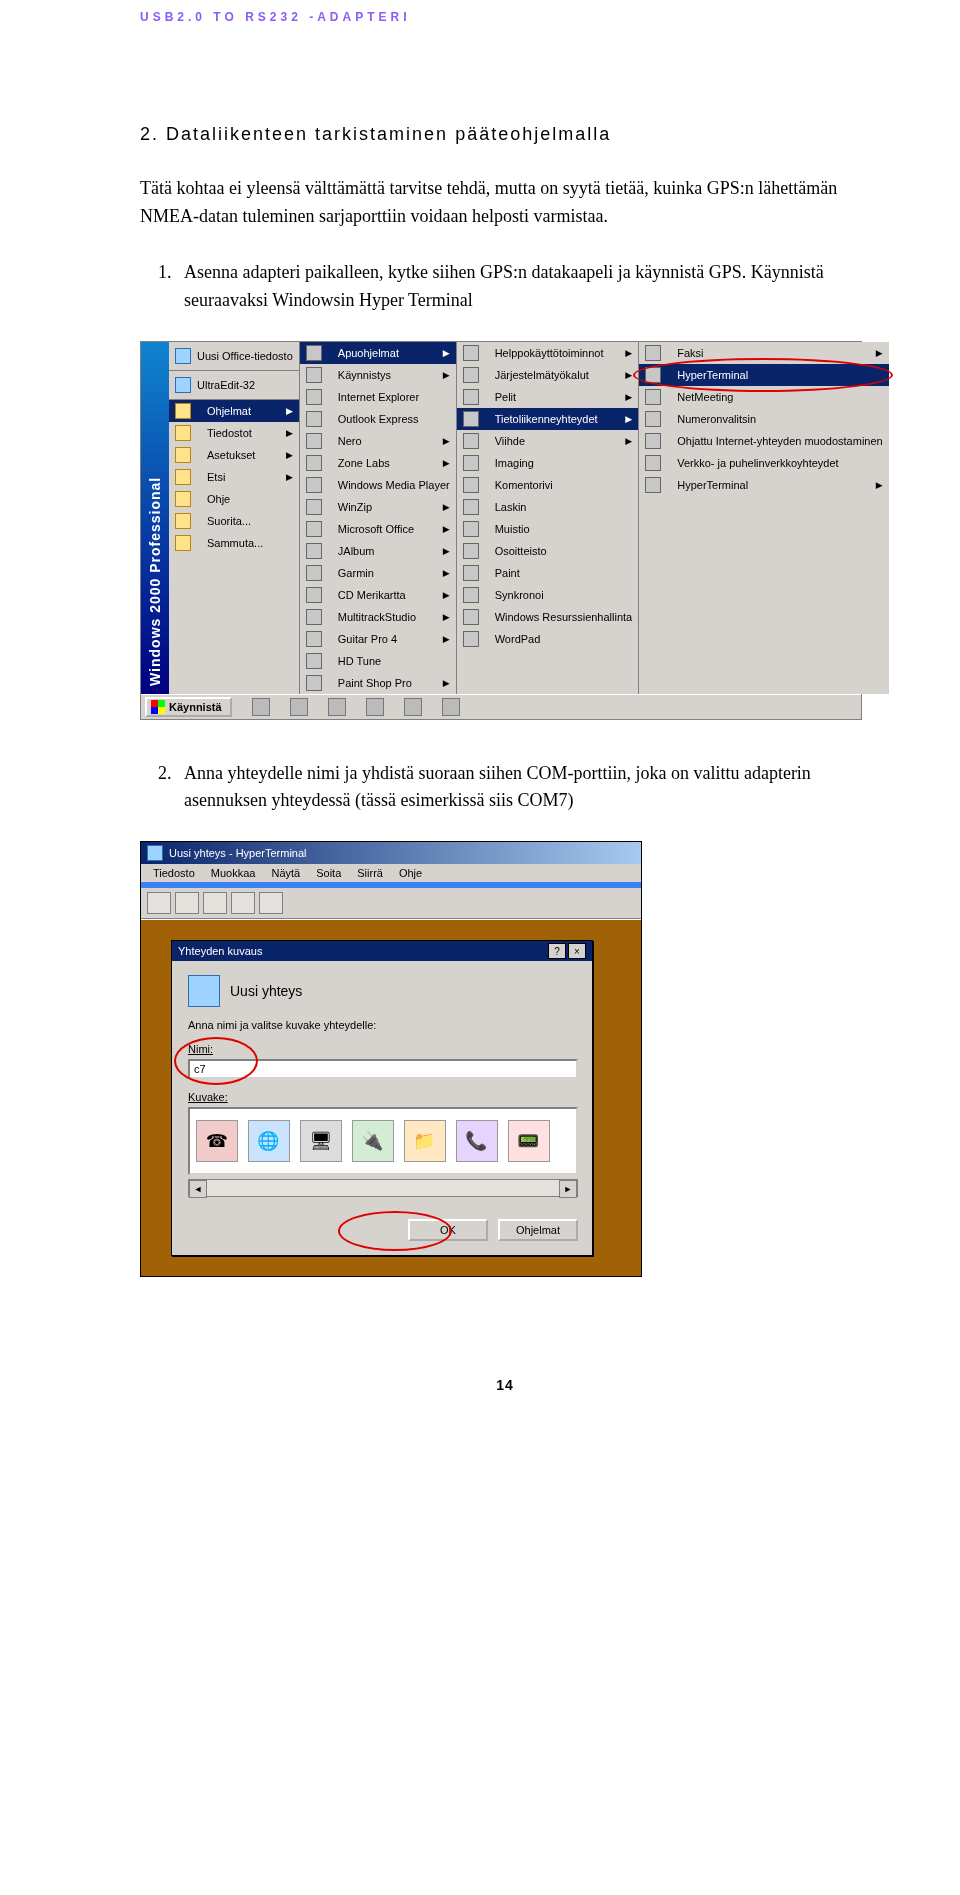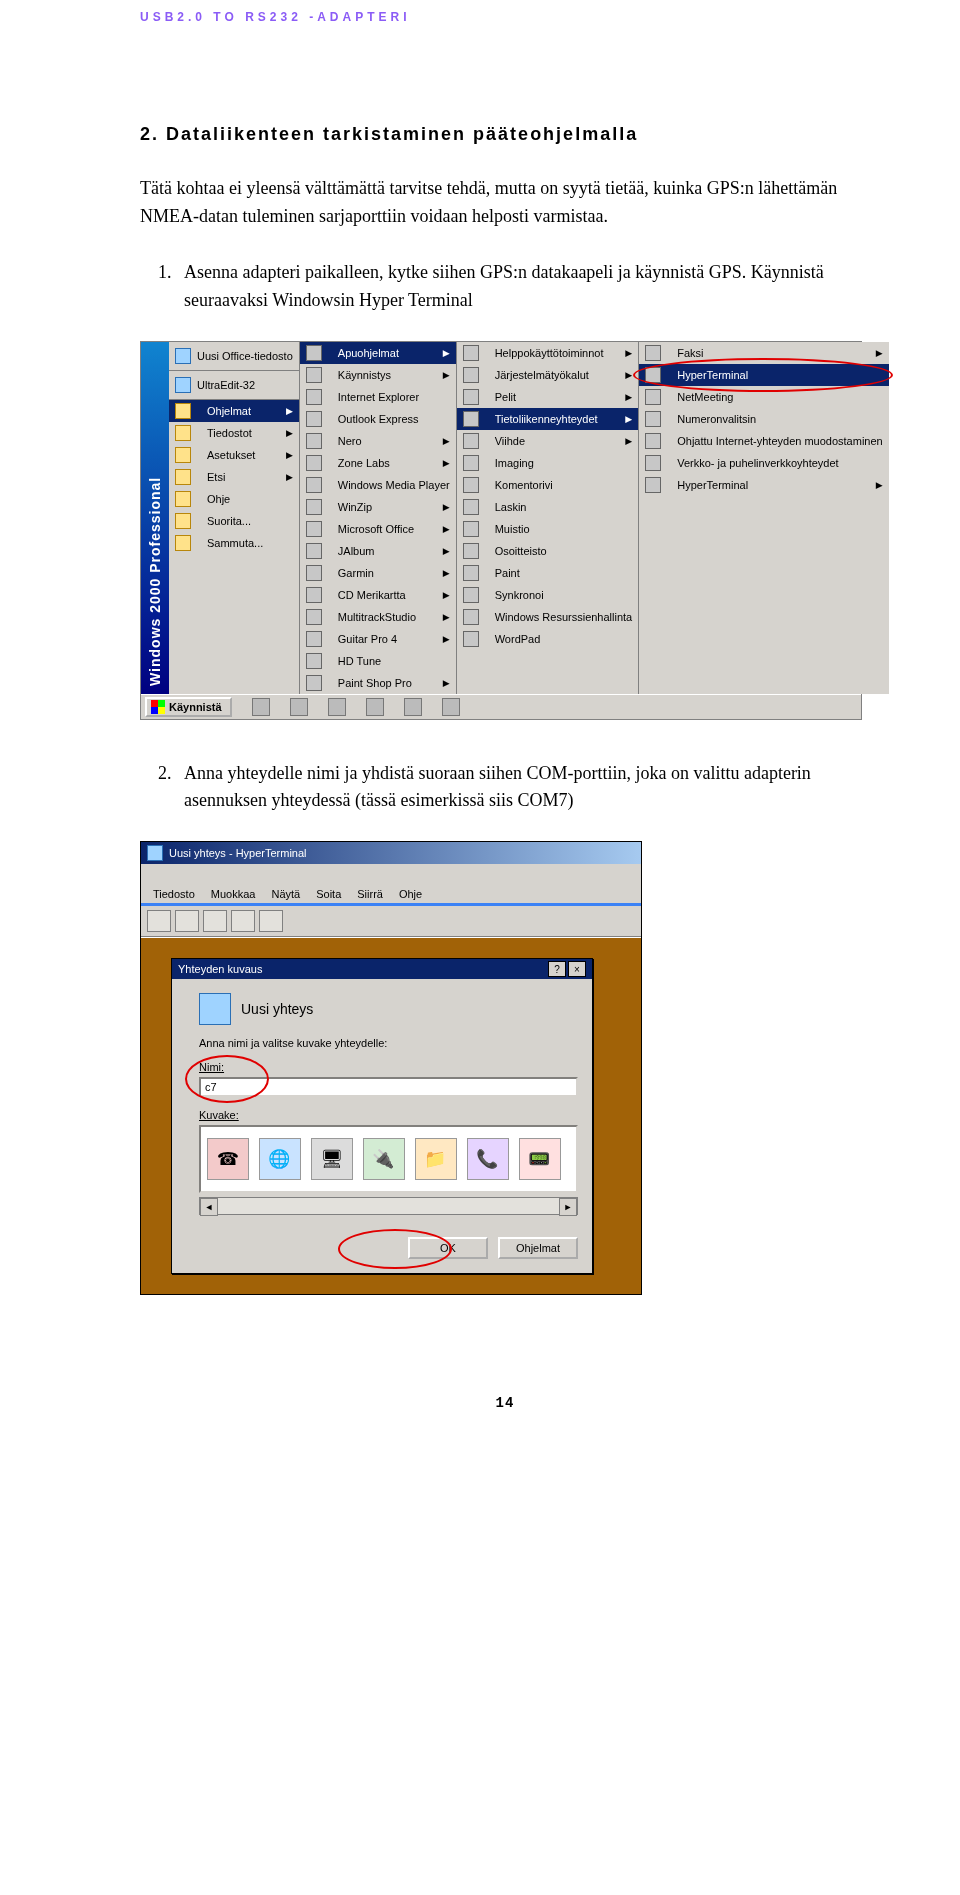--- a/index.html
+++ b/index.html
@@ -16,21 +16,21 @@
   .doc-header {
     font-family: Verdana, Arial, sans-serif;
     font-weight: bold;
     letter-spacing: 4px;
     font-size: 12px;
     padding: 10px 0 100px 0;
     color: #8b5cf6;
   }
   h2.section {
     font-family: Verdana, Arial, sans-serif;
-    font-weight: bold;
+    font-weight: normal;
     letter-spacing: 2px;
     font-size: 18px;
     margin: 0 0 30px 0;
   }
   p.lead {
     font-size: 18px;
     line-height: 1.55;
     margin: 0 0 28px 0;
   }
   ol.steps {
@@ -164,22 +164,21 @@
     color: #fff;
     padding: 3px 6px;
     display: flex;
     align-items: center;
     gap: 6px;
   }
   .ht-menubar {
     display: flex;
     gap: 4px;
     padding: 3px 6px;
-    border-bottom: 3px solid #3b82f6;
-    margin-top: 21px;
+    border-bottom: 6px solid #3b82f6;
   }
   .ht-menubar span { padding: 0 6px; }
   .ht-toolbar {
     display: flex;
     gap: 4px;
     padding: 4px 6px;
     border-bottom: 1px solid #808080;
     background: #d6d3ce;
   }
   .ht-tbtn {
@@ -206,21 +205,21 @@
     justify-content: space-between;
     align-items: center;
   }
   .dlg-title .btns { display: flex; gap: 2px; }
   .dlg-title .btns span {
     width: 16px; height: 14px; background: #d6d3ce; color: #000;
     display: inline-flex; align-items: center; justify-content: center;
     font-size: 10px; border: 1px solid #000;
   }
   .dlg-body {
-    padding: 14px 14px 10px 27px;
+    padding: 14px 14px 10px 16px;
   }
   .dlg-row { margin-bottom: 12px; }
   .dlg-row.head { display: flex; align-items: center; gap: 10px; }
   .dlg label { display: block; margin-bottom: 4px; }
   .dlg input[type=text] {
     width: 100%;
     box-sizing: border-box;
     background: #fff;
     border: 2px inset #d6d3ce;
     font-family: Tahoma, Arial, sans-serif;
@@ -268,21 +267,21 @@
     display: flex;
     justify-content: space-between;
   }
   .hscroll span {
     width: 16px; height: 100%; background: #d6d3ce; border: 1px solid #808080;
     display: inline-flex; align-items: center; justify-content: center;
     font-size: 9px;
   }
   .pagenum {
     text-align: center;
-    font-family: Liberation Mono, monospace;
+    font-family: Liberation Sans, sans-serif;
     font-weight: bold;
     font-size: 14px;
     margin-top: 100px;
     letter-spacing: 1px;
   }
   .nimi-wrap { position: relative; }
 </style>
 </head>
 <body>
 

